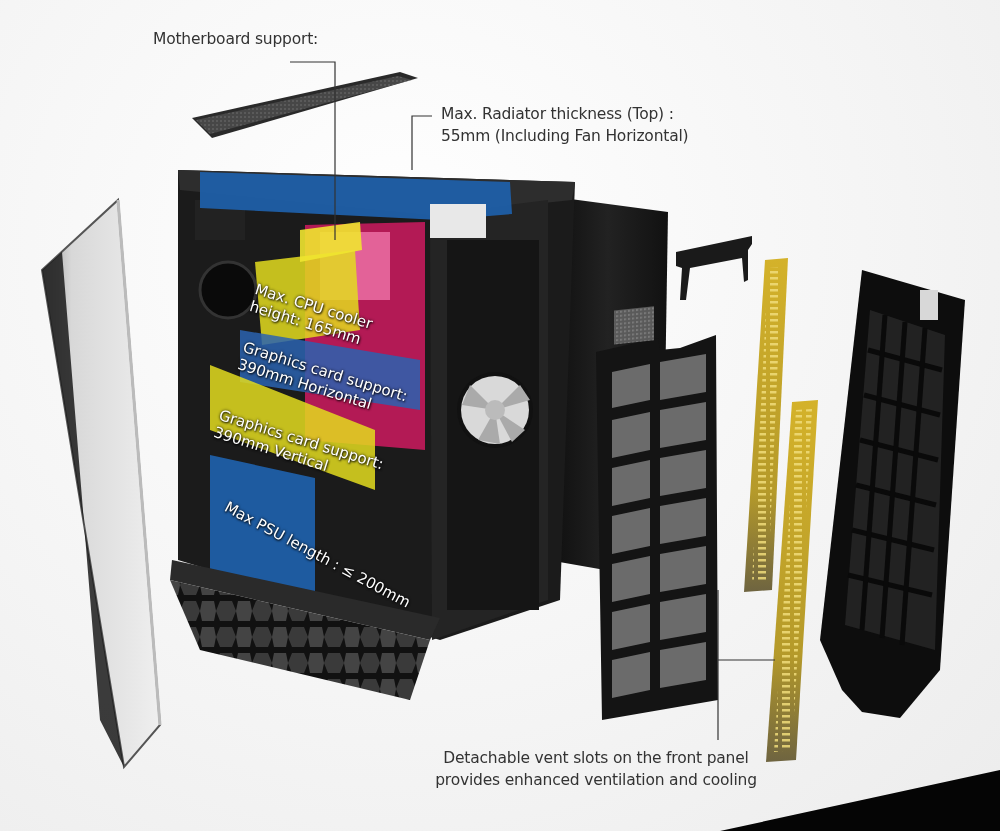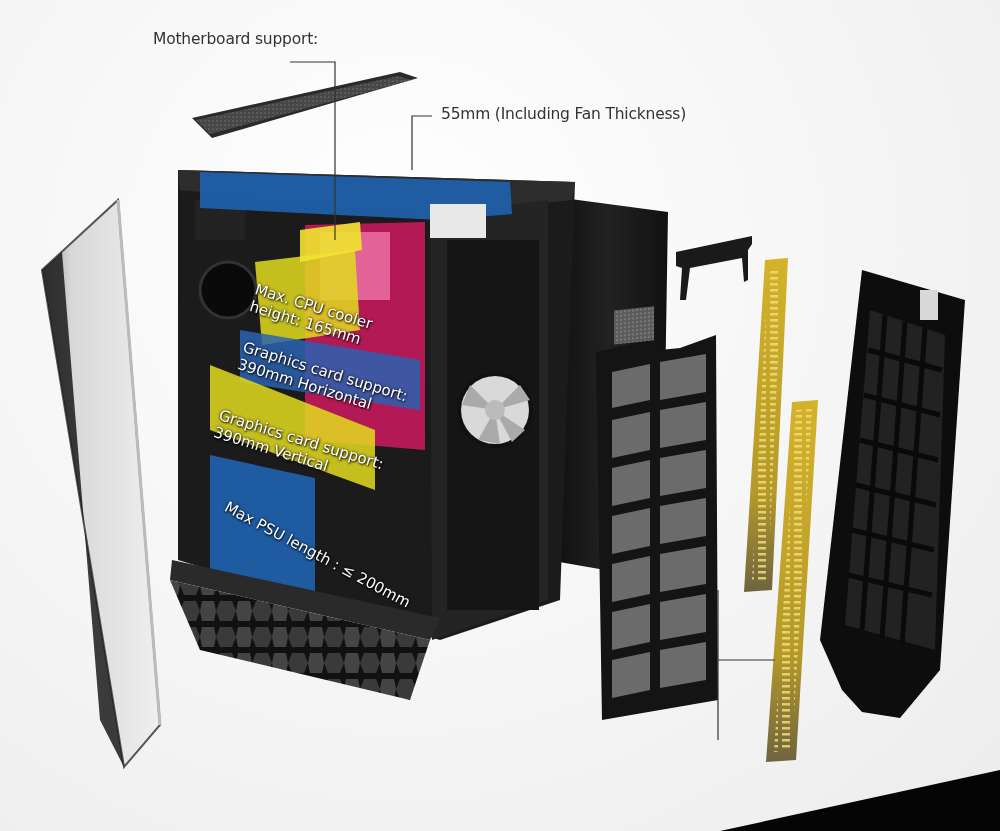--- a/index.html
+++ b/index.html
@@ -178,23 +178,28 @@
       <polyline points="718,590 718,740"></polyline>
       <polyline points="718,660 775,660"></polyline>
     </g>
   </svg>
 
   <div class="callout" style="left:153px; top:28px;">
     <div>Motherboard support:</div>
   </div>
 
   <div class="callout" style="left:441px; top:103px;">
-    <div>55mm (Including Fan Thickness)</div>
-  </div>
-
+    <div>Max. Radiator thickness (Top) :</div>
+    <div>55mm (Including Fan Horizontal)</div>
+  </div>
+
+  <div class="callout" style="left:426px; top:747px; text-align:center; width:340px;">
+    <div>Detachable vent slots on the front panel</div>
+    <div>provides enhanced ventilation and cooling</div>
+  </div>
 
   <div class="overlay-label" style="left:258px; top:280px; transform:rotate(17deg);">
     <div>Max. CPU cooler</div>
     <div>height: 165mm</div>
   </div>
 
   <div class="overlay-label" style="left:246px; top:338px; transform:rotate(17deg);">
     <div>Graphics card support:</div>
     <div>390mm Horizontal</div>
   </div>

